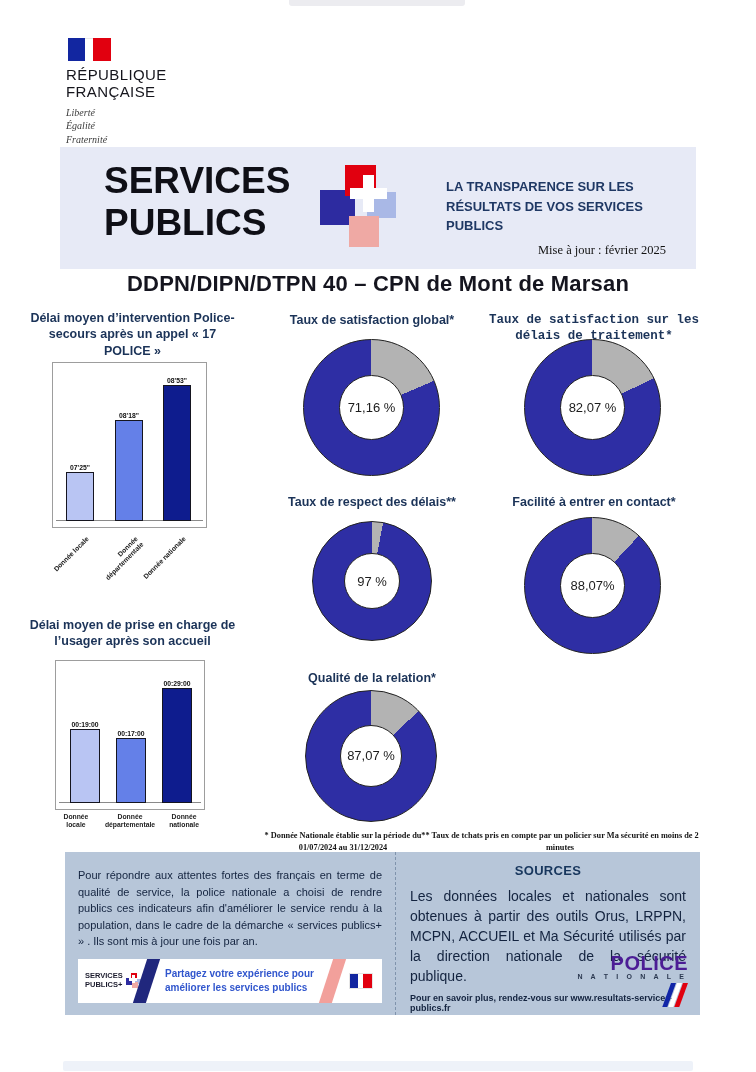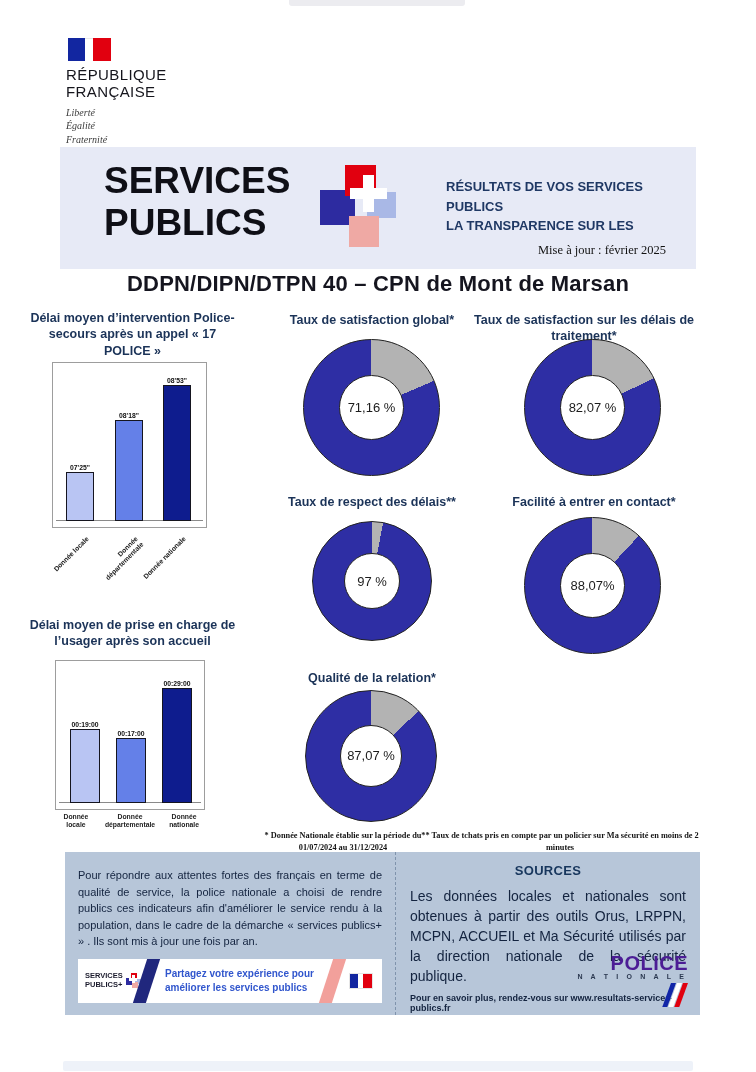--- a/index.html
+++ b/index.html
@@ -46,21 +46,21 @@
   .bar-value { font-size:6.8px; font-weight:700; color:#101010; white-space:nowrap; margin-bottom:1px; }
   .bar-rect { width:100%; border:1px solid #15151f; }
   .c1-labels { position:absolute; left:52px; top:533px; width:155px; height:60px; font-size:6.8px; font-weight:700; color:#222; }
   .c1-labels .cat-label { position:absolute; top:2px; width:58px; text-align:right; transform:rotate(-45deg); transform-origin:100% 0; line-height:1.15; }
   .c2-labels { position:absolute; left:50px; top:813px; width:160px; display:flex; font-size:6.8px; font-weight:700; color:#222; }
   .c2-labels .cat-label { flex:1; text-align:center; line-height:1.2; padding:0 3px; }
 
   
   .donut-title { position:absolute; text-align:center; font-size:12.5px; font-weight:800; color:#1b3358; line-height:1.3; }
   .t-r1c1 { left:258px; top:312px; width:228px; }
-  .t-r1c2 { left:470px; top:312px; width:228px; }
+  .t-r1c2 { left:480px; top:312px; width:228px;font-family:Liberation Mono, monospace; }
   .t-r2c1 { left:258px; top:494px; width:228px; }
   .t-r2c2 { left:480px; top:494px; width:228px; }
   .t-r3c1 { left:258px; top:670px; width:228px; }
   .t-r3c2 { left:480px; top:670px; width:228px; }
   .donut { position:absolute; border-radius:50%; border:1px solid #222; }
   .d-r1c1 { left:303px; top:339px; width:137px; height:137px; }
   .d-r1c2 { left:524px; top:339px; width:137px; height:137px; }
   .d-r2c1 { left:312px; top:521px; width:120px; height:120px; }
   .d-r2c2 { left:524px; top:517px; width:137px; height:137px; }
   .d-r3c1 { left:305px; top:690px; width:132px; height:132px; }
@@ -137,22 +137,22 @@
     </div>
     <div class="cross">
       <span class="sq-blue"></span>
         <span class="sq-lblue"></span>
         <span class="sq-pink"></span>
         <span class="sq-red"></span>
         <span class="plus-v"></span>
         <span class="plus-h"></span>
     </div>
     <div class="transparence">
+      <div>LA TRANSPARENCE SUR LES</div>
       <div>RÉSULTATS DE VOS SERVICES PUBLICS</div>
-      <div>LA TRANSPARENCE SUR LES</div>
     </div>
     <div class="maj">Mise à jour : février 2025</div>
   </div>
 
   <div class="doc-title">DDPN/DIPN/DTPN 40 – CPN de Mont de Marsan</div>
 
   <div class="chart-title c1-title">Délai moyen d’intervention Police-secours après un appel « 17 POLICE »</div>
   <div class="chart-box c1-box">
     <div class="axis"></div>
     <div class="bar-slot" style="left:13px">

